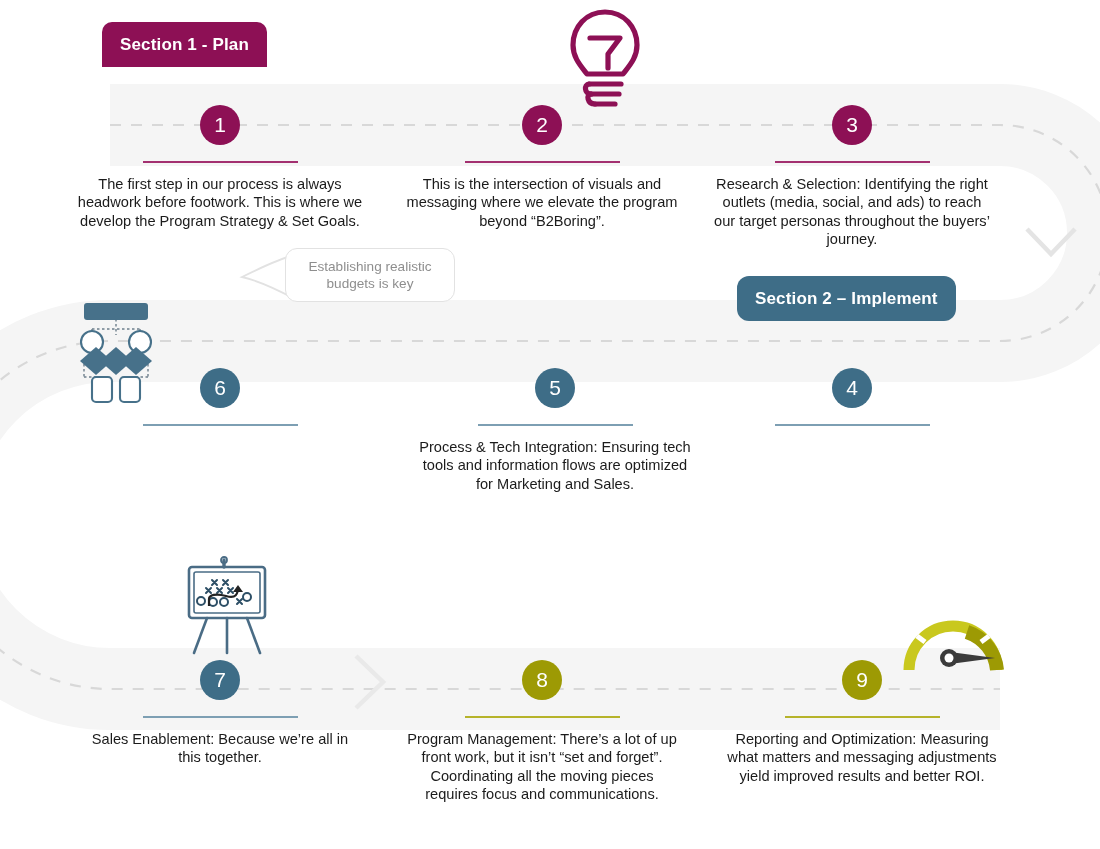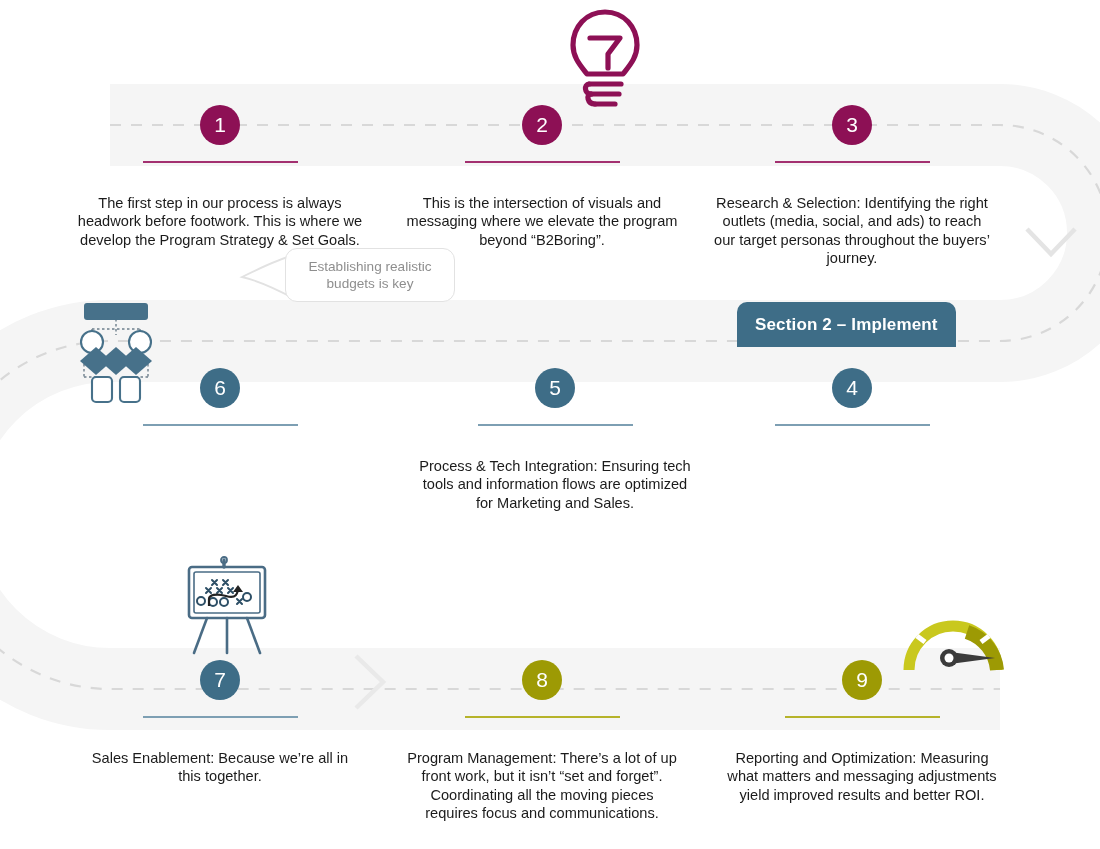--- a/index.html
+++ b/index.html
@@ -21,35 +21,35 @@
     font-weight: bold;
     font-size: 17px;
     letter-spacing: .15px;
     border-radius: 10px 10px 0 0;
     display: flex; align-items: center; justify-content: center;
     padding: 0 18px;
     height: 45px;
     white-space: nowrap;
   }
   #pill-1 { left: 102px; top: 22px;  background: #8d1055; }
-  #pill-2 { left: 737px; top: 302px; background: #3e6d87; }
+  #pill-2 { left: 737px; top: 276px; background: #3e6d87; border-radius: 12px; }
   #pill-3 { left: 427px; top: 586px; background: #9d9a04; }
 
   
   .step { position: absolute; width: 300px; }
   .badge {
     width: 40px; height: 40px; border-radius: 50%;
     color: #fff; font-size: 21px; font-weight: 400;
     display: flex; align-items: center; justify-content: center;
     margin: 0 auto;
     position: relative; z-index: 4;
   }
   .rule { width: 155px; height: 2px; margin: 16px auto 0; }
   .desc {
-    margin-top: 31px;
+    margin-top: 12px;
     text-align: center;
     font-size: 14.6px;
     line-height: 18.3px;
     color: #1b1b1b;
     padding: 0 12px;
   }
   .m .badge { background: #8d1055; }
   .m .rule  { background: #a33070; }
   .b .badge { background: #3e6d87; }
   .b .rule  { background: #7d9fb3; }
@@ -106,20 +106,23 @@
 
     <g fill="none" stroke="#d8d8d8" stroke-width="2.2" stroke-dasharray="11 10">
       <path d="M 110,125 L 1000,125 A 108,108 0 0 1 1000,341 L 110,341 A 108,108 0 0 0 110,689 L 1000,689"></path>
     </g>
 
     <polyline points="1027,229 1051,254 1075,229" fill="none" stroke="#e4e4e4" stroke-width="4.5"></polyline>
 
     <polyline points="356,656 383,682 356,708" fill="none" stroke="#e9e9e9" stroke-width="4.5"></polyline>
   </svg>
 
+  <div class="pill" id="pill-1">
+    <span>Section 1 - Plan</span>
+  </div>
   <div class="pill" id="pill-2">
     <span>Section 2 – Implement</span>
   </div>
 
   <div class="step m" id="step-1">
     <div class="badge">1</div>
     <div class="rule"></div>
     <div class="desc">The first step in our process is always headwork before footwork. This is where we develop the Program Strategy &amp; Set Goals.</div>
   </div>
 

